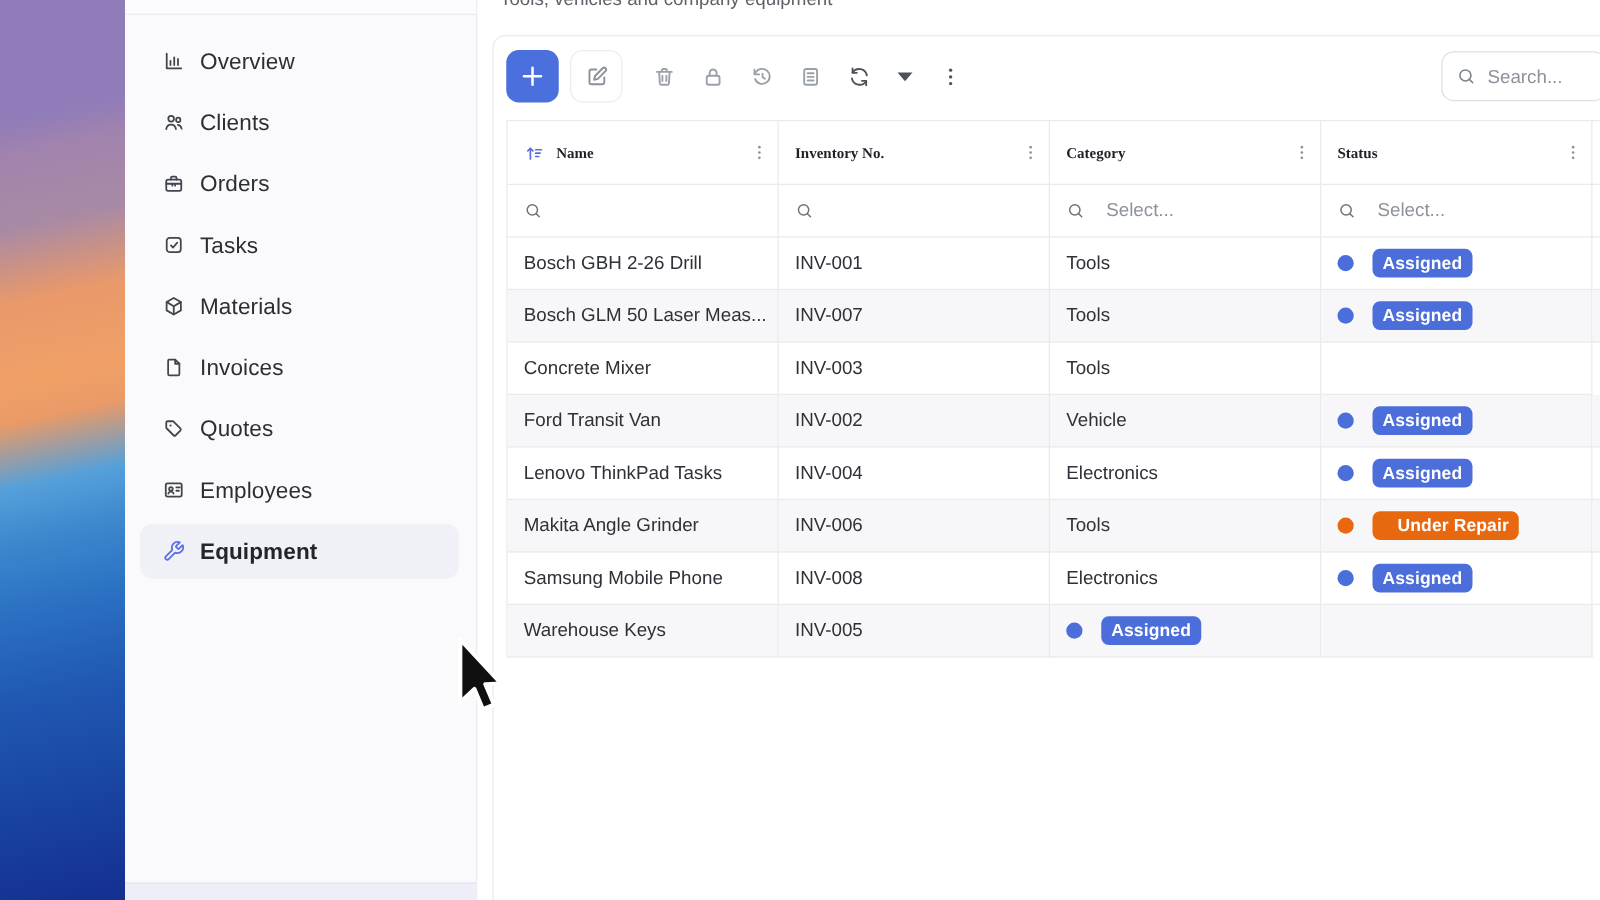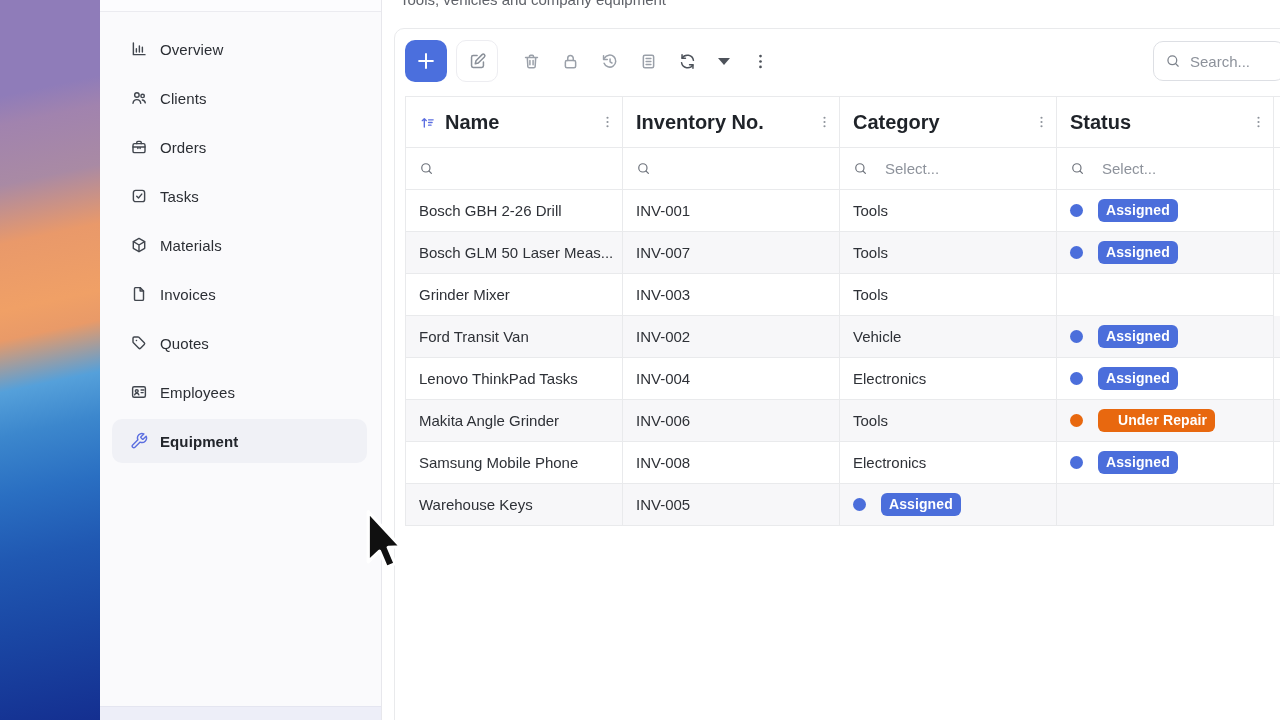--- a/index.html
+++ b/index.html
@@ -19,21 +19,21 @@
   .window { position:absolute; left:100px; top:0; right:0; bottom:0; background:#fff; display:flex; }
 
   
   .sidebar { position:relative; width:282px; background:#fafafc; border-right:1px solid #e7e7ec; flex:none; }
   .sidebar-topstrip { height:12px; border-bottom:1px solid #ebebf0; background:#fcfcfe; }
   .nav { padding-top:15px; }
   .nav-item { display:flex; align-items:center; height:44px; margin:0 14px 5px 12px;
     padding-left:18px; border-radius:10px; cursor:pointer; }
   .nav-icon { width:18px; height:18px; margin-right:12px; color:#41464e; display:flex; align-items:center; }
   .nav-icon svg { width:18px; height:18px; }
-  .nav-label { font-size:15px; color:#2b2e34; font-weight:500; letter-spacing:.1px; }
+  .nav-label { font-size:18px; color:#2b2e34; font-weight:500; letter-spacing:.1px; }
   .nav-item.active { background:#f0f1f6; }
   .nav-item.active .nav-icon { color:#5c6fe0; }
   .nav-item.active .nav-label { font-weight:700; color:#22252b; }
   .sidebar-bottomstrip { position:absolute; left:0; bottom:0; width:100%; height:14px;
     background:#edeef8; border-top:1px solid #e4e5f0; }
 
   
   .main { position:relative; flex:1; background:#fff; }
   .page-title { position:absolute; top:-9px; left:18px; font-size:15px; color:#5f6269;
     font-weight:500; white-space:nowrap; }
@@ -59,21 +59,21 @@
   .search-box input { border:none; outline:none; width:80px; margin-left:9px; font-size:15px;
     color:#3a3e45; background:transparent; font-family:inherit; }
   .search-box input::placeholder { color:#8d929b; }
 
   
   .table { margin:13px 0 0 10px; border-left:1px solid #e9eaec; }
   .trow { display:grid; grid-template-columns:217px 217px 217px 217px 1fr; }
   .trow > div { border-right:1px solid #e9eaec; border-bottom:1px solid #e9eaec;
     display:flex; align-items:center; padding-left:13px; overflow:hidden; white-space:nowrap; }
   .thead { border-top:1px solid #e9eaec; }
-  .thead > div { height:51px; font-weight:700; font-size:20px; color:#1f2329; position:relative; }
+  .thead > div { height:51px; font-weight:700; font-size:12px; color:#1f2329; position:relative;font-family:Liberation Serif, serif; }
   .col-kebab { position:absolute; right:7px; top:50%; transform:translateY(-50%); color:#8d929a; cursor:pointer; }
   .col-kebab svg { width:15px; height:15px; display:block; }
   .sort-icon { color:#5b6ee0; margin-right:9px; display:flex; }
   .sort-icon svg { width:17px; height:17px; }
   .tfilter > div { height:42px; color:#8d929b; font-size:15px; cursor:pointer; }
   .tfilter svg { width:15px; height:15px; color:#6d727b; flex:none; }
   .tfilter .sel-label { margin-left:17px; }
   .tdata > div { height:42px; font-size:15px; color:#2e3137; cursor:default; }
   .trow.zebra > div { background:#f7f7f9; }
   .status-cell { display:flex; align-items:center; }
@@ -379,21 +379,21 @@
                 <div>Bosch GLM 50 Laser Meas...</div>
                 <div>INV-007</div>
                 <div>Tools</div>
                 <div class="status-cell">
                   <span class="status-dot" style="background: rgb(75, 110, 219);"></span>
                   <span class="status-badge" style="background: rgb(75, 110, 219);">Assigned</span>
                 </div>
                 <div></div>
               </div>
               <div class="trow tdata">
-                <div>Grinder Mixer</div>
+                <div>Concrete Mixer</div>
                 <div>INV-003</div>
                 <div>Tools</div>
                 <div></div>
               </div>
               <div class="trow tdata zebra">
                 <div>Ford Transit Van</div>
                 <div>INV-002</div>
                 <div>Vehicle</div>
                 <div class="status-cell">
                   <span class="status-dot" style="background: rgb(75, 110, 219);"></span>

